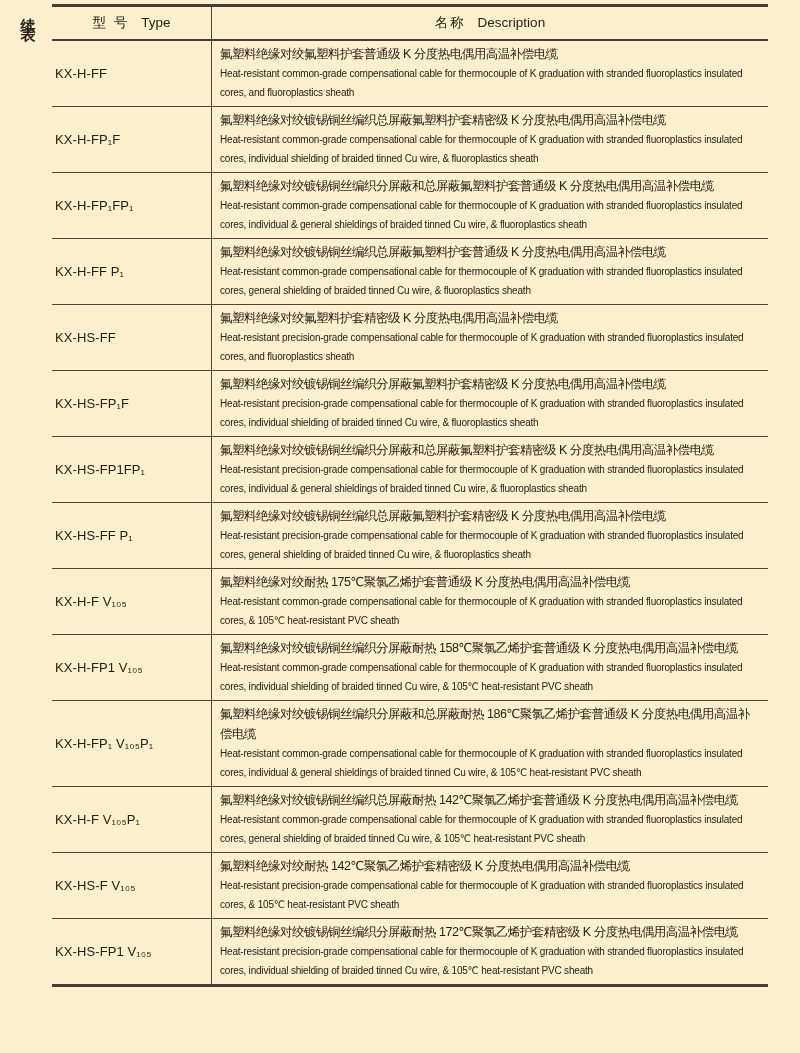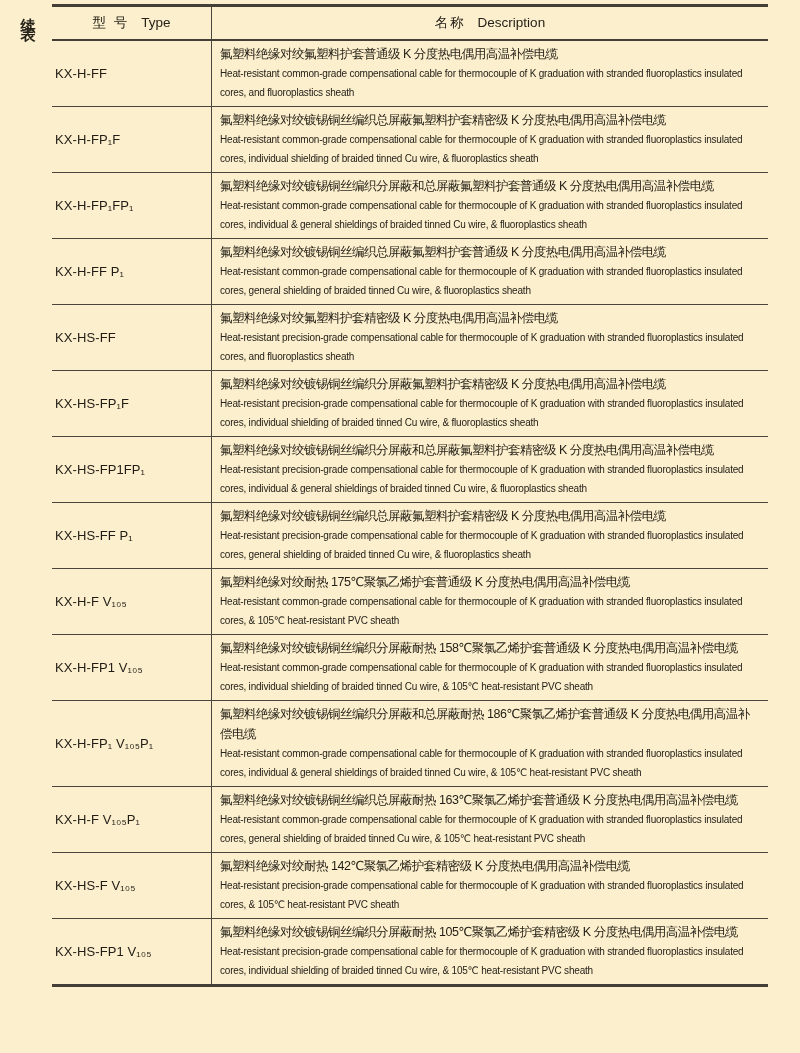--- a/index.html
+++ b/index.html
@@ -184,33 +184,33 @@
       <tr>
         <td class="type">KX-H-FP₁ V₁₀₅P₁</td>
         <td class="desc">
           <div class="cn">氟塑料绝缘对绞镀锡铜丝编织分屏蔽和总屏蔽耐热 186℃聚氯乙烯护套普通级 K 分度热电偶用高温补偿电缆</div>
           <div class="en">Heat-resistant common-grade compensational cable for thermocouple of K graduation with stranded fluoroplastics insulated cores, individual &amp; general shieldings of braided tinned Cu wire, &amp; 105℃ heat-resistant PVC sheath</div>
         </td>
       </tr>
       <tr>
         <td class="type">KX-H-F V₁₀₅P₁</td>
         <td class="desc">
-          <div class="cn">氟塑料绝缘对绞镀锡铜丝编织总屏蔽耐热 163℃聚氯乙烯护套普通级 K 分度热电偶用高温补偿电缆</div>
+          <div class="cn">氟塑料绝缘对绞镀锡铜丝编织总屏蔽耐热 142℃聚氯乙烯护套普通级 K 分度热电偶用高温补偿电缆</div>
           <div class="en">Heat-resistant common-grade compensational cable for thermocouple of K graduation with stranded fluoroplastics insulated cores, general shielding of braided tinned Cu wire, &amp; 105℃ heat-resistant PVC sheath</div>
         </td>
       </tr>
       <tr>
         <td class="type">KX-HS-F V₁₀₅</td>
         <td class="desc">
           <div class="cn">氟塑料绝缘对绞耐热 142℃聚氯乙烯护套精密级 K 分度热电偶用高温补偿电缆</div>
           <div class="en">Heat-resistant precision-grade compensational cable for thermocouple of K graduation with stranded fluoroplastics insulated cores, &amp; 105℃ heat-resistant PVC sheath</div>
         </td>
       </tr>
       <tr>
         <td class="type">KX-HS-FP1 V₁₀₅</td>
         <td class="desc">
-          <div class="cn">氟塑料绝缘对绞镀锡铜丝编织分屏蔽耐热 105℃聚氯乙烯护套精密级 K 分度热电偶用高温补偿电缆</div>
+          <div class="cn">氟塑料绝缘对绞镀锡铜丝编织分屏蔽耐热 172℃聚氯乙烯护套精密级 K 分度热电偶用高温补偿电缆</div>
           <div class="en">Heat-resistant precision-grade compensational cable for thermocouple of K graduation with stranded fluoroplastics insulated cores, individual shielding of braided tinned Cu wire, &amp; 105℃ heat-resistant PVC sheath</div>
         </td>
       </tr>
     </tbody>
   </table>
 </div>
 
 </body></html>

